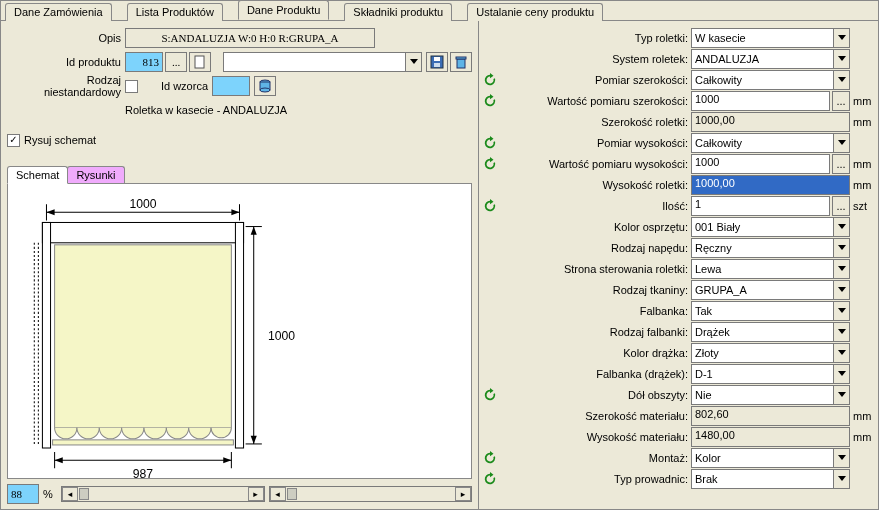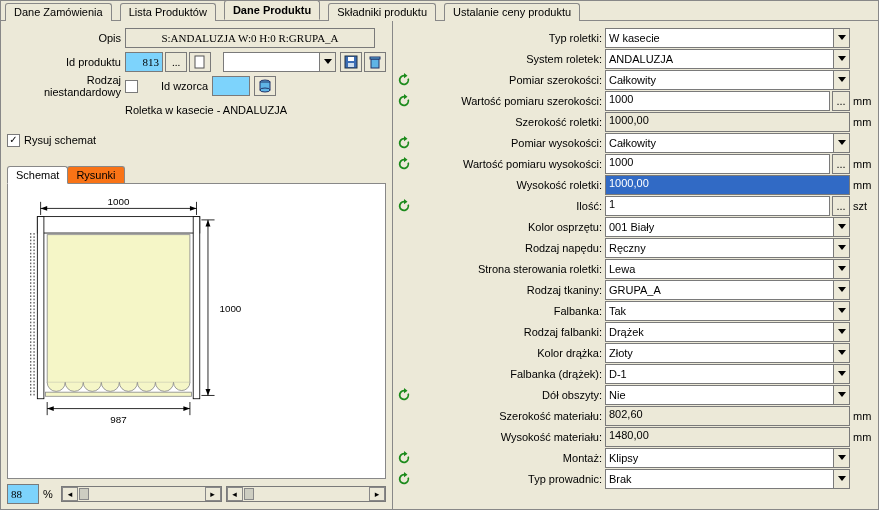--- a/index.html
+++ b/index.html
@@ -1,35 +1,35 @@
 <!DOCTYPE html>
 <html><head>
 <meta charset="utf-8">
 <style>
   html,body{margin:0;padding:0;font:11px Tahoma,Arial,sans-serif;background:#ece9d8;color:#000}
   *{box-sizing:border-box}
   .app{width:879px;height:510px;background:#ece9d8;border:1px solid #888;position:relative;display:flex;flex-direction:column}
   
-  .tabs{height:20px;display:flex;align-items:flex-end;padding-left:4px;gap:9px;border-bottom:1px solid #888;background:#ece9d8}
+  .tabs{height:20px;display:flex;align-items:flex-end;padding-left:4px;gap:16px;border-bottom:1px solid #888;background:#ece9d8}
   .tab{padding:2px 8px 3px;border:1px solid #888;border-bottom:none;background:#ece9d8;border-radius:3px 3px 0 0;margin-right:-1px;cursor:default;position:relative;top:1px}
-  .tab.active{background:#ece9d8;border-bottom:1px solid #ece9d8;top:0;padding-top:3px;font-weight:bold}
+  .tab.active{background:#ece9d8;border-bottom:1px solid #ece9d8;top:0;padding-top:3px;font-weight:normal}
   
   .body{flex:1;display:flex;overflow:hidden}
-  .left{width:392px;border-right:1px solid #888;display:flex;flex-direction:column;padding:6px 6px 4px 6px}
+  .left{width:478px;border-right:1px solid #888;display:flex;flex-direction:column;padding:6px 6px 4px 6px}
   .right{flex:1;padding:6px 4px 6px 0;overflow:hidden}
   
   .frow{display:flex;align-items:center;height:22px;margin-bottom:2px}
   .flabel{text-align:right;padding-right:4px}
   .tbox{height:20px;border:1px solid #7a7a7a;background:#7dd3fc;padding:1px 3px;font:11px Tahoma}
   .tbox.ro{background:#ece9d8}
   .btn{height:20px;min-width:20px;border:1px solid #7a7a7a;background:#ece9d8;display:inline-flex;align-items:center;justify-content:center;font:11px Tahoma;cursor:default}
   .chk{width:13px;height:13px;border:1px solid #7a7a7a;background:#fff;display:inline-flex;align-items:center;justify-content:center;margin-right:4px}
   .chk.checked::after{content:"✓";font-size:10px;line-height:1;color:#000}
   .subtabs{display:flex;align-items:flex-end;border-bottom:1px solid #888;margin-top:12px}
-  .subtab{padding:2px 8px;border:1px solid #888;border-bottom:none;border-radius:3px 3px 0 0;background:#f97316;margin-right:-1px;cursor:default}
+  .subtab{padding:2px 8px;border:1px solid #888;border-bottom:none;border-radius:3px 3px 0 0;background:#f0abfc;margin-right:-1px;cursor:default}
   .subtab.active{background:#ffffff;border-bottom:1px solid #fff;position:relative;top:1px}
   .schemawrap{flex:1;border:1px solid #888;border-top:none;background:#fff;position:relative;overflow:hidden}
   .schemapad{position:absolute;inset:8px 8px 8px 8px}
   .bottombar{height:22px;display:flex;align-items:center;gap:4px;margin-top:4px}
   .scroll{flex:1;height:16px;border:1px solid #7a7a7a;background:#ece9d8;position:relative}
   .scroll .thumb{position:absolute;left:1px;top:1px;bottom:1px;width:10px;background:#cdcdc1;border:1px solid #888}
   .scroll .arrow{position:absolute;top:0;bottom:0;width:16px;background:#ece9d8;border:1px solid #888;display:flex;align-items:center;justify-content:center;font-size:9px}
   .scroll .arrow.l{left:0}
   .scroll .arrow.r{right:0}
   
@@ -482,21 +482,21 @@
         </div>
         <div class="prow">
           <div class="refresh">
             <svg viewBox="0 0 16 16">
               <path d="M8 2a6 6 0 1 0 5.7 4.1l-1.8.7A4 4 0 1 1 8 4v2l4-3-4-3z" fill="#1a8a1a"></path>
             </svg>
           </div>
           <div class="plabel">Montaż:</div>
           <div class="pfield">
             <div class="combo">
-              <div class="cval">Klipsy</div>
+              <div class="cval">Kolor</div>
               <div class="cbtn">
                 <svg viewBox="0 0 8 6">
                   <polygon points="0,0 8,0 4,5" fill="#000"></polygon>
                 </svg>
               </div>
             </div>
           </div>
           <div class="unit"></div>
         </div>
         <div class="prow">

